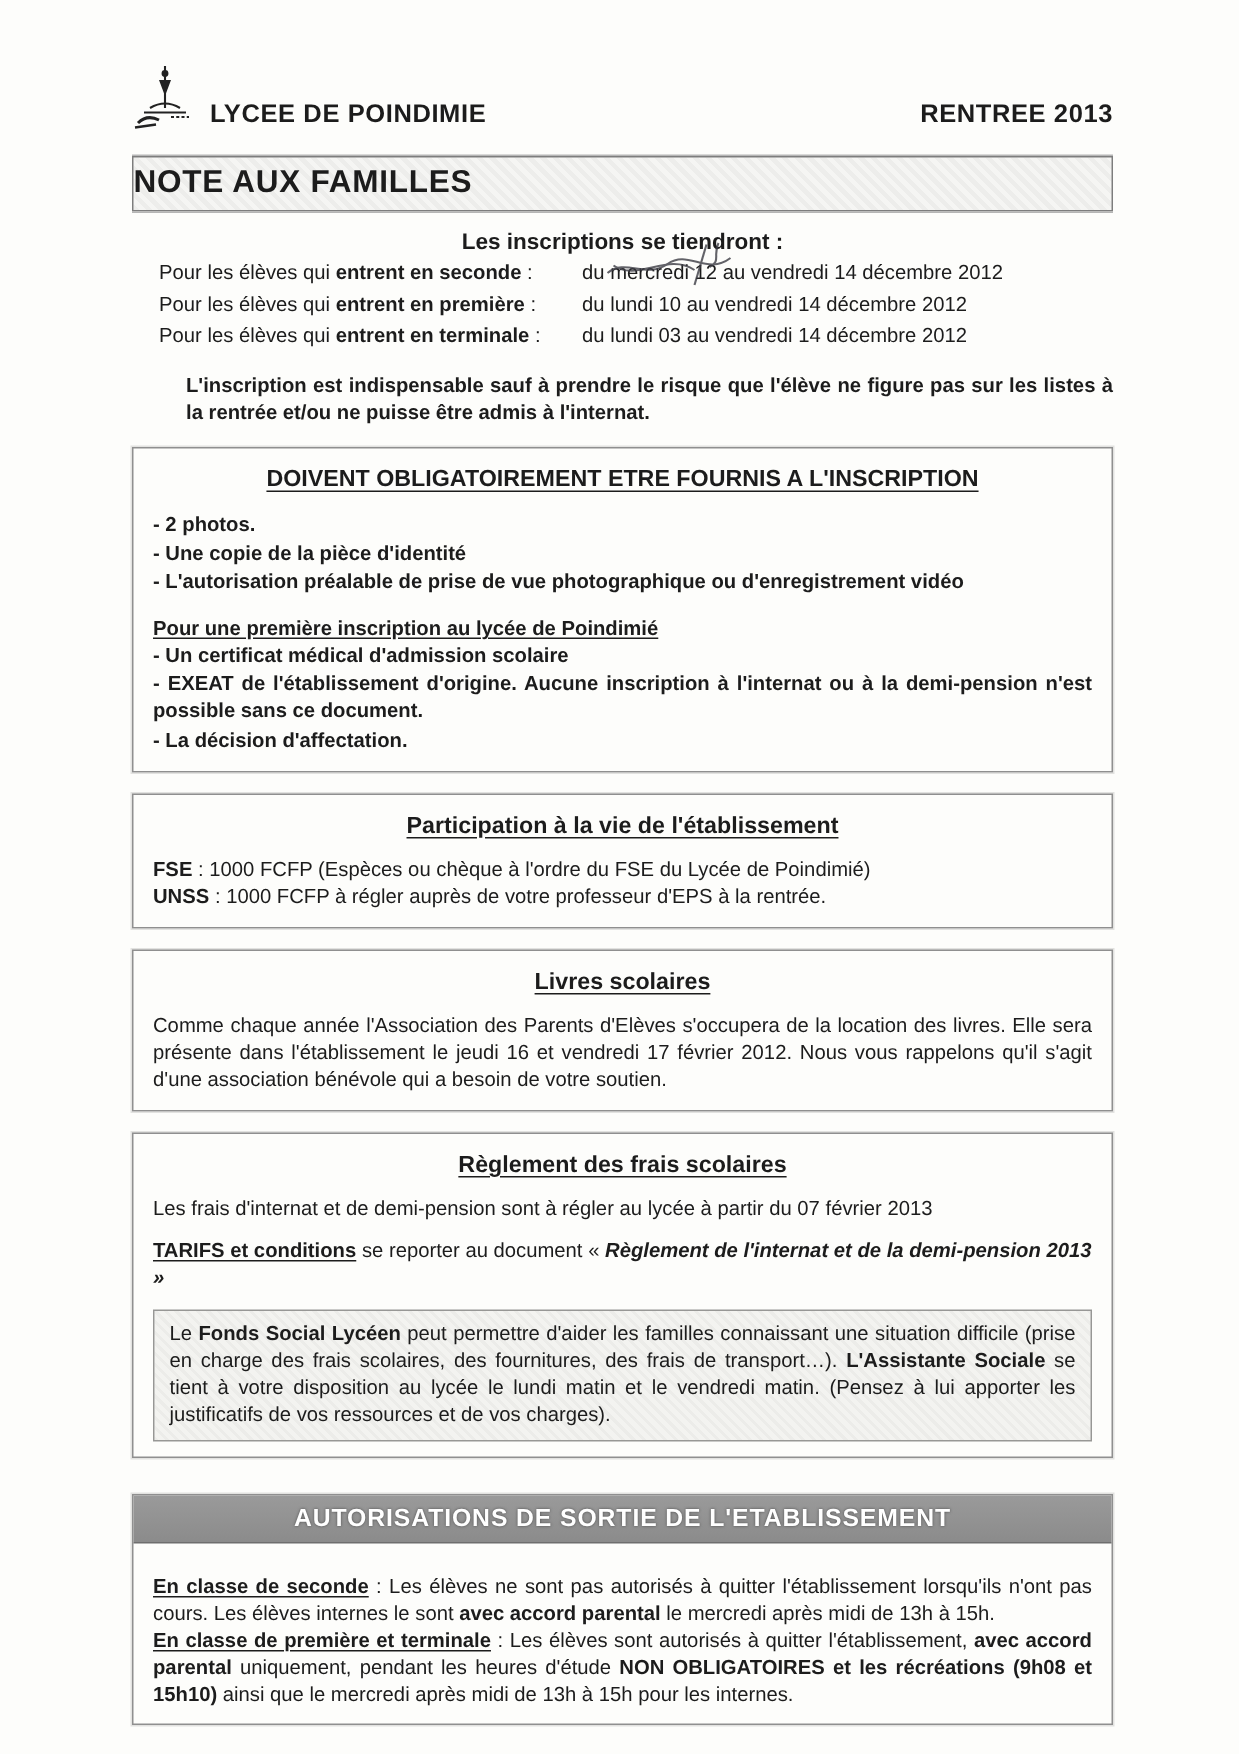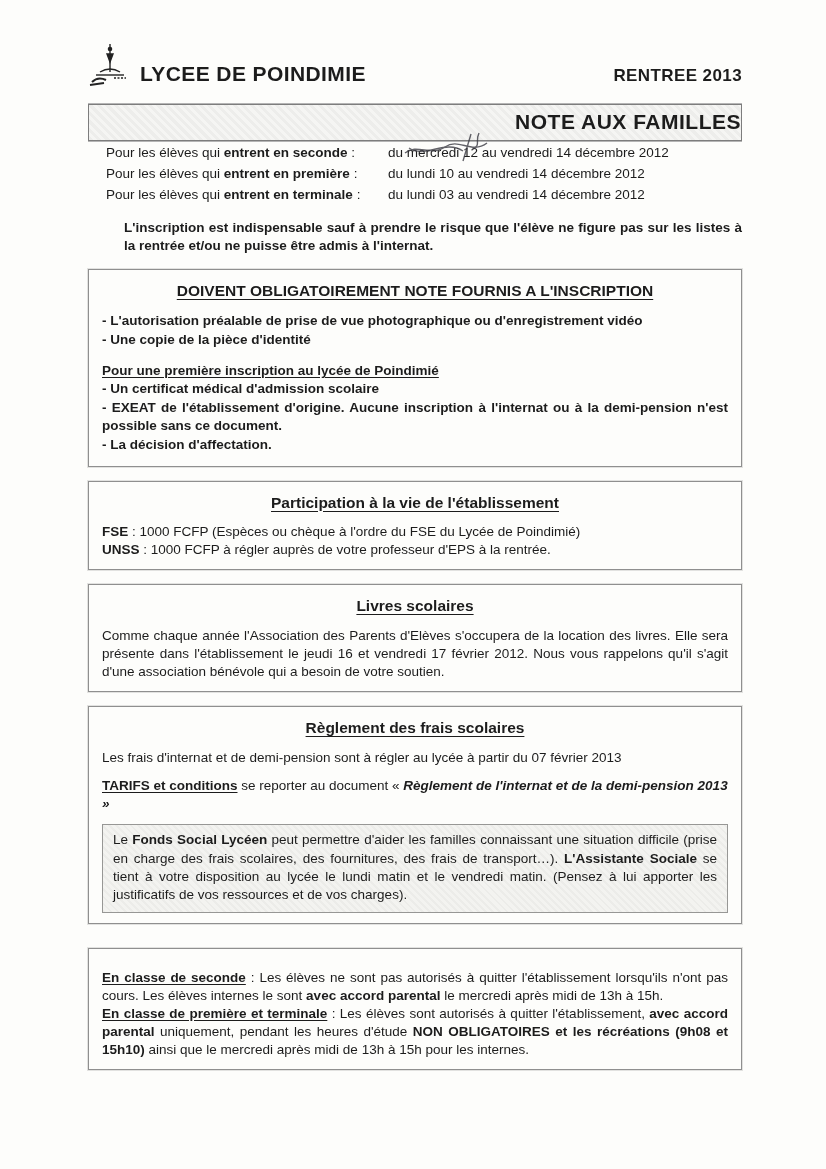--- a/index.html
+++ b/index.html
@@ -8,29 +8,29 @@
     background:#fdfdfb;
     font-family:"Liberation Sans", sans-serif;
     color:#1c1c1c;
     -webkit-font-smoothing:antialiased;
     position:relative;overflow:hidden;
   }
   .page{box-sizing:border-box;width:826px;padding:42px 84px 0 88px;}
   
   .header{display:flex;align-items:flex-end;}
   .logo{width:40px;height:46px;margin-right:12px;flex:0 0 auto;}
-  .school-name{font-size:21px;font-weight:bold;letter-spacing:.4px;padding-bottom:2px;}
+  .school-name{font-size:17px;font-weight:bold;letter-spacing:.4px;padding-bottom:2px;}
   .year-title{margin-left:auto;font-size:17px;font-weight:bold;letter-spacing:.4px;padding-bottom:2px;}
   
   .note-banner{
     margin-top:16px;
     border:1px solid #7d7d7d;
     box-shadow:0 1px 0 #b5b5b5, 0 -1px 0 #b5b5b5;
     background:repeating-linear-gradient(45deg,#ededeb 0 3px,#f5f5f3 3px 6px);
-    text-align:right;
+    text-align:left;
     padding:5px 0 6px;
   }
   .note-banner span{font-size:21px;font-weight:bold;letter-spacing:.5px;}
   
   .inscr-title{text-align:center;font-weight:bold;font-size:15px;margin-top:12px;}
   .inscr-rows{margin-top:2px;font-size:13.5px;line-height:1.55;}
   .inscr-row{display:flex;}
   .inscr-label{width:300px;padding-left:18px;box-sizing:border-box;}
   .inscr-date{flex:1;}
   b.inline{font-weight:bold;}
@@ -93,20 +93,21 @@
       </g>
     </svg>
     <div class="school-name">LYCEE DE POINDIMIE</div>
     <div class="year-title">RENTREE 2013</div>
   </div>
 
   <div class="note-banner">
     <span>NOTE AUX FAMILLES</span>
   </div>
 
+  <div class="inscr-title">Les inscriptions se tiendront :</div>
   <div class="inscr-rows">
     <div class="inscr-row">
       <div class="inscr-label"><span>Pour les élèves qui </span><b class="inline">entrent en seconde</b><span> :</span></div>
       <div class="inscr-date"><span>du </span><span class="scribble"><span>mercredi 12</span><svg width="96" height="34" viewBox="0 0 96 34" aria-hidden="true">
               <g stroke="#3c3c44" stroke-width="1.4" fill="none" opacity="0.8">
                 <path d="M4 22 C 16 12, 30 26, 44 16 S 70 24, 86 12"></path>
                 <path d="M8 17 C 24 28, 44 8, 62 20"></path>
                 <path d="M70 3 L 62 30"></path>
                 <path d="M78 2 C 74 10, 80 14, 72 18"></path>
               </g>
@@ -117,23 +118,24 @@
       <div class="inscr-date">du lundi 10 au vendredi 14 décembre 2012</div>
     </div>
     <div class="inscr-row">
       <div class="inscr-label"><span>Pour les élèves qui </span><b class="inline">entrent en terminale</b><span> :</span></div>
       <div class="inscr-date">du lundi 03 au vendredi 14 décembre 2012</div>
     </div>
   </div>
   <div class="notice">L'inscription est indispensable sauf à prendre le risque que l'élève ne figure pas sur les listes à la rentrée et/ou ne puisse être admis à l'internat.</div>
 
   <div class="box">
-    <div class="box-title">DOIVENT OBLIGATOIREMENT NOTE FOURNIS A L'INSCRIPTION</div>
+    <div class="box-title">DOIVENT OBLIGATOIREMENT ETRE FOURNIS A L'INSCRIPTION</div>
+    <div class="bold-item">- 2 photos.</div>
+    <div class="bold-item">- Une copie de la pièce d'identité</div>
     <div class="bold-item">- L'autorisation préalable de prise de vue photographique ou d'enregistrement vidéo</div>
-    <div class="bold-item">- Une copie de la pièce d'identité</div>
     <div class="sub-head">Pour une première inscription au lycée de Poindimié</div>
     <div class="bold-item">- Un certificat médical d'admission scolaire</div>
     <div class="bold-item just">- EXEAT de l'établissement d'origine. Aucune inscription à l'internat ou à la demi-pension n'est possible sans ce document.</div>
     <div class="bold-item">- La décision d'affectation.</div>
   </div>
 
   <div class="box">
     <div class="box-title">Participation à la vie de l'établissement</div>
     <div><b class="inline">FSE</b><span> : 1000 FCFP (Espèces ou chèque à l'ordre du FSE du Lycée de Poindimié)</span></div>
     <div><b class="inline">UNSS</b><span> : 1000 FCFP à régler auprès de votre professeur d'EPS à la rentrée.</span></div>
@@ -147,20 +149,21 @@
   <div class="box">
     <div class="box-title">Règlement des frais scolaires</div>
     <div class="frais-line1">Les frais d'internat et de demi-pension sont à régler au lycée à partir du 07 février 2013</div>
     <div><span class="tarifs-label">TARIFS et conditions</span><span> se reporter au document « </span><span class="tarifs-doc">Règlement de l'internat et de la demi-pension 2013</span><span class="tarifs-doc"> »</span></div>
     <div class="fonds-box just">
       <span>Le </span><b class="inline">Fonds Social Lycéen</b><span> peut permettre d'aider les familles connaissant une situation difficile (prise en charge des frais scolaires, des fournitures, des frais de transport…). </span><b class="inline">L'Assistante Sociale</b><span> se tient à votre disposition au lycée le lundi matin et le vendredi matin. (Pensez à lui apporter les justificatifs de vos ressources et de vos charges).</span>
     </div>
   </div>
 
   <div class="box sortie-box">
+    <div class="sortie-banner">AUTORISATIONS DE SORTIE DE L'ETABLISSEMENT</div>
     <div class="sortie-body">
       <div class="just"><span class="tarifs-label">En classe de seconde</span><span> : Les élèves ne sont pas autorisés à quitter l'établissement lorsqu'ils n'ont pas cours. Les élèves internes le sont </span><b class="inline">avec accord parental</b><span> le mercredi après midi de 13h à 15h.</span></div>
       <div class="just"><span class="tarifs-label">En classe de première et terminale</span><span> : Les élèves sont autorisés à quitter l'établissement, </span><b class="inline">avec accord parental</b><span> uniquement, pendant les heures d'étude </span><b class="inline">NON OBLIGATOIRES et les récréations (9h08 et 15h10)</b><span> ainsi que le mercredi après midi de 13h à 15h pour les internes.</span></div>
 
     </div>
   </div>
 
 </div>
 
 </body></html>

